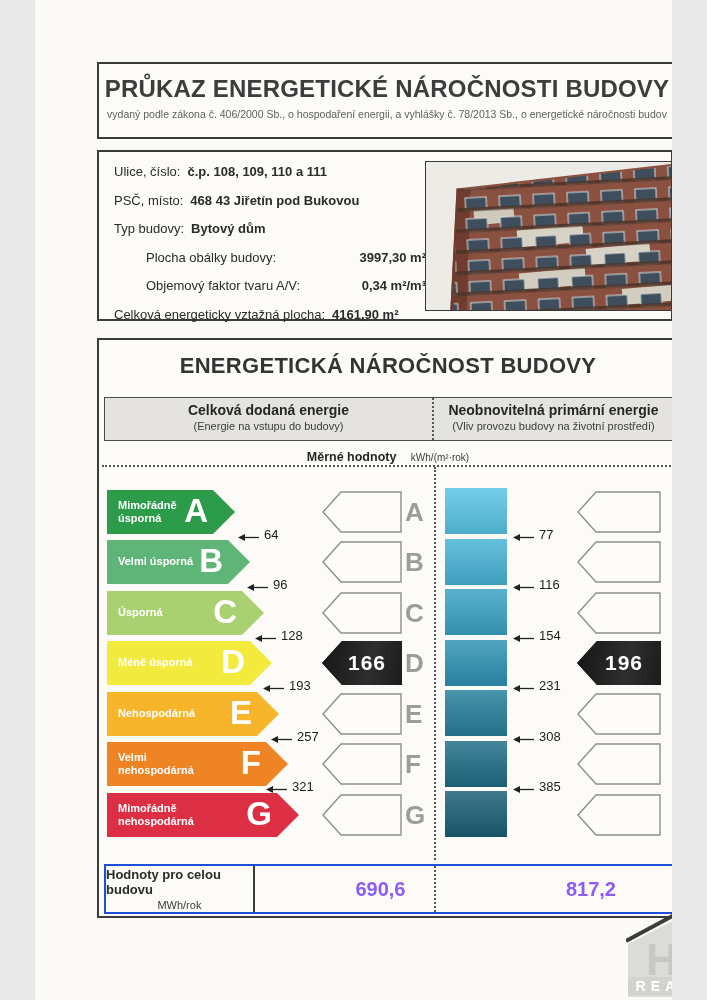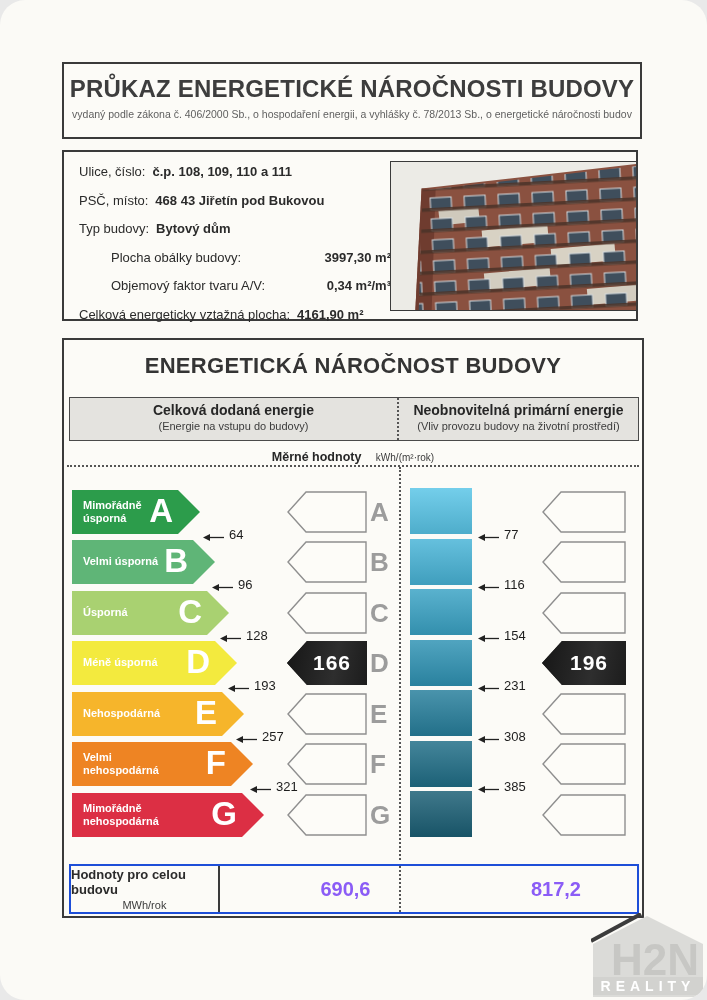--- a/index.html
+++ b/index.html
@@ -1,19 +1,19 @@
 <!DOCTYPE html>
 <html lang="cs"><head>
 <meta charset="utf-8">
 <style>
   html,body{margin:0;padding:0;background:#e9e9e9;}
   .sheet{
-    position:relative;width:707px;height:1000px;margin:0 auto;
+    position:relative;width:637px;height:1000px;margin:0 auto;
     background:#fbfaf6;overflow:hidden;
-    font-family:"Liberation Sans","DejaVu Sans",sans-serif;color:#2e2e2e;border-radius:25px;
+    font-family:"Liberation Sans","DejaVu Sans",sans-serif;color:#2e2e2e;
   }
   .box{position:absolute;border:2px solid #3a3a3a;background:#fcfbf7;box-sizing:border-box;}
 
   
   #title-box{left:62px;top:62px;width:580px;height:77px;text-align:center;}
   .doc-title{margin-top:11px;font-size:24px;font-weight:bold;color:#3d3d3d;letter-spacing:.2px;}
   .doc-subtitle{margin-top:5px;font-size:10.5px;color:#5f5f5f;}
 
   
   #info-box{left:62px;top:150px;width:576px;height:171px;}
@@ -225,21 +225,21 @@
         </svg>
       <span class="num">193</span>
     </span>
     <span class="tick" style="left:171px;top:388px">
       <svg width="22" height="9">
           <path d="M1 4.5 L8 1 L8 8 Z" fill="#222"></path>
           <line x1="7" y1="4.5" x2="22" y2="4.5" stroke="#222" stroke-width="1.3"></line>
         </svg>
       <span class="num">257</span>
     </span>
-    <span class="tick" style="left:185px;top:438px">
+    <span class="tick" style="left:166px;top:438px">
       <svg width="22" height="9">
           <path d="M1 4.5 L8 1 L8 8 Z" fill="#222"></path>
           <line x1="7" y1="4.5" x2="22" y2="4.5" stroke="#222" stroke-width="1.3"></line>
         </svg>
       <span class="num">321</span>
     </span>
 
     <svg class="warrow" style="left:223px;top:150px" width="80" height="44">
         <polygon points="1,22 19,2 79,2 79,42 19,42" fill="#fdfcf8" stroke="#8f8f8f" stroke-width="1.4"></polygon>
       </svg>

